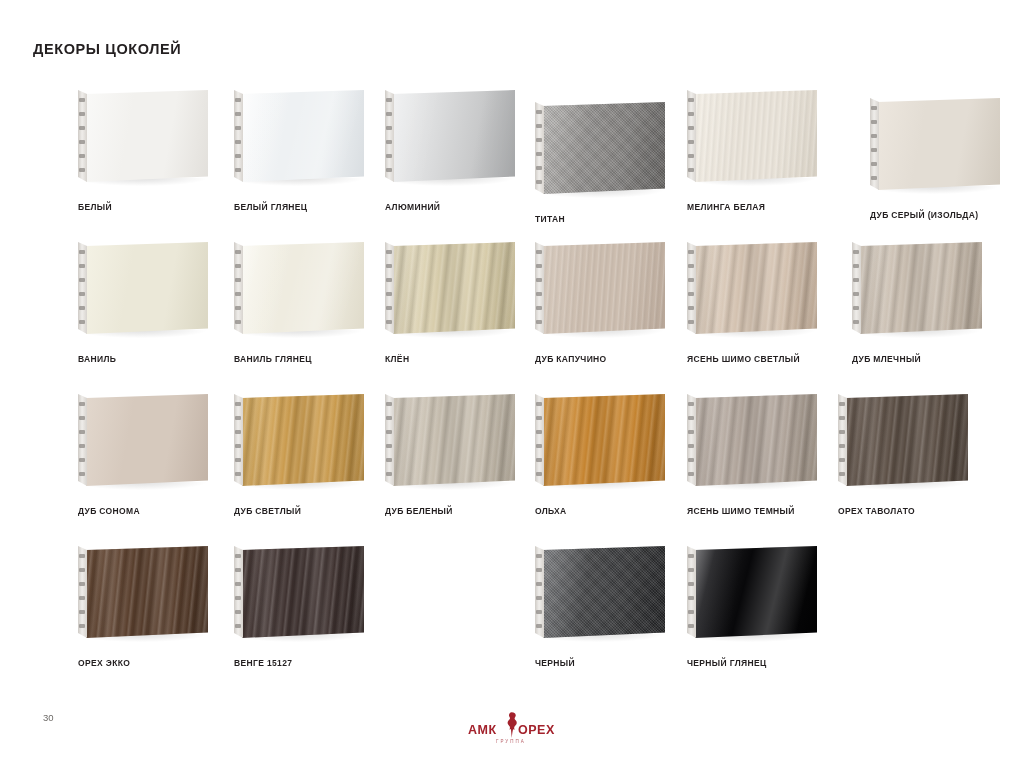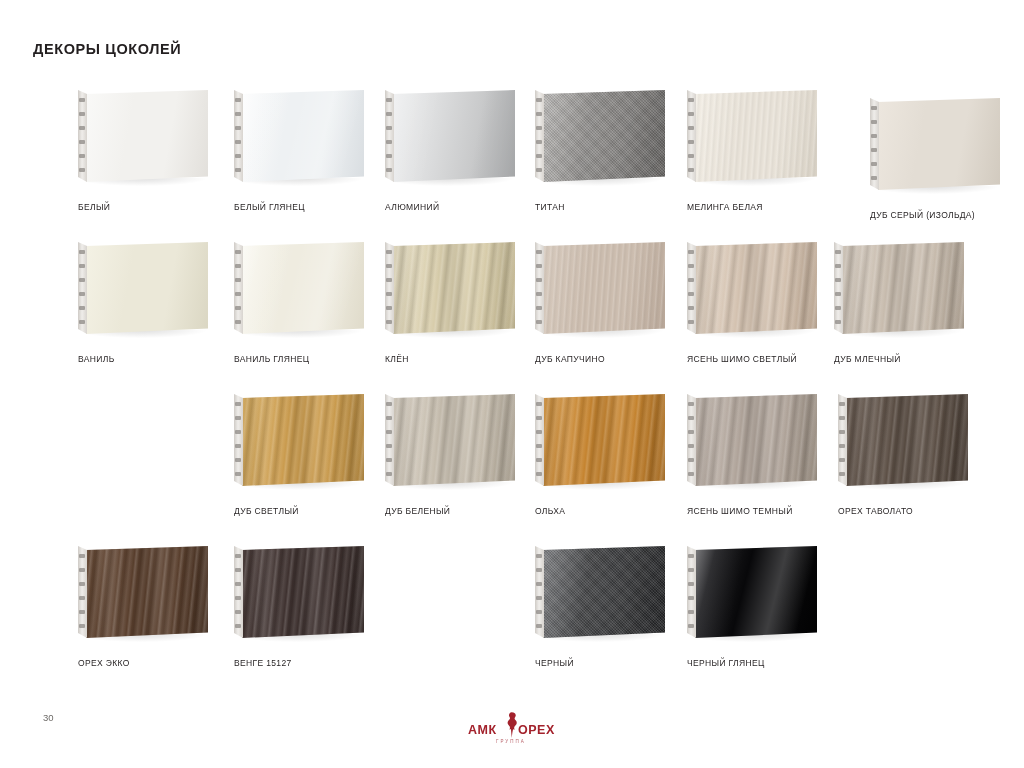--- a/index.html
+++ b/index.html
@@ -110,21 +110,21 @@
     height: 8px;
     background: radial-gradient(ellipse at 45% 0%, rgba(0,0,0,.13), rgba(0,0,0,0) 72%);
     z-index: 0;
   }
 
   .swatch-label {
     position: absolute;
     top: 112px;
     left: 0;
     font-size: 8.5px;
-    font-weight: normal;
+    font-weight: bold;
     letter-spacing: 0.35px;
     color: #231f20;
     text-transform: uppercase;
     white-space: nowrap;
   }
 
   
   .page-number {
     position: absolute;
     left: 43px;
@@ -225,21 +225,21 @@
               <i style="top: 58px;"></i>
               <i style="top: 72px;"></i>
             </div>
             <div class="panel-face">
               <div class="tex" style="background-image: linear-gradient(100deg, rgba(255, 255, 255, 0.34) 0%, rgba(255, 255, 255, 0.05) 38%, rgba(0, 0, 0, 0.1) 72%, rgba(0, 0, 0, 0.16) 100%), linear-gradient(100deg, rgb(240, 241, 242) 0%, rgb(217, 218, 219) 38%, rgb(217, 218, 219) 64%, rgb(185, 187, 189) 100%);"></div>
             </div>
           </div>
         </div>
         <div class="swatch-label">АЛЮМИНИЙ</div>
       </div>
-      <div class="swatch" style="left: 535px; top: 0px;">
+      <div class="swatch" style="left: 535px; top: 12px;">
         <div class="swatch-figure">
           <div class="panel-shadow"></div>
           <div class="panel">
             <div class="panel-side"></div>
             <div class="panel-notches">
               <i style="top: 2px;"></i>
               <i style="top: 16px;"></i>
               <i style="top: 30px;"></i>
               <i style="top: 44px;"></i>
               <i style="top: 58px;"></i>
@@ -387,21 +387,21 @@
               <i style="top: 58px;"></i>
               <i style="top: 72px;"></i>
             </div>
             <div class="panel-face">
               <div class="tex" style="background-image: repeating-linear-gradient(96deg, rgba(255, 255, 255, 0) 0px, rgba(255, 255, 255, 0.16) 2px, rgba(0, 0, 0, 0.05) 5px, rgba(0, 0, 0, 0.1) 7px, rgba(255, 255, 255, 0.1) 11px, rgba(255, 255, 255, 0) 15px), repeating-linear-gradient(91deg, rgba(0, 0, 0, 0) 0px, rgba(0, 0, 0, 0.07) 18px, rgba(255, 255, 255, 0.08) 34px, rgba(0, 0, 0, 0) 52px), linear-gradient(100deg, rgb(228, 214, 198) 0%, rgb(212, 194, 176) 38%, rgb(212, 194, 176) 64%, rgb(185, 162, 140) 100%);"></div>
             </div>
           </div>
         </div>
         <div class="swatch-label">ЯСЕНЬ ШИМО СВЕТЛЫЙ</div>
       </div>
-      <div class="swatch" style="left: 834px; top: 0px;">
+      <div class="swatch" style="left: 852px; top: 0px;">
         <div class="swatch-figure">
           <div class="panel-shadow"></div>
           <div class="panel">
             <div class="panel-side"></div>
             <div class="panel-notches">
               <i style="top: 2px;"></i>
               <i style="top: 16px;"></i>
               <i style="top: 30px;"></i>
               <i style="top: 44px;"></i>
               <i style="top: 58px;"></i>
@@ -409,20 +409,40 @@
             </div>
             <div class="panel-face">
               <div class="tex" style="background-image: repeating-linear-gradient(96deg, rgba(255, 255, 255, 0) 0px, rgba(255, 255, 255, 0.16) 2px, rgba(0, 0, 0, 0.05) 5px, rgba(0, 0, 0, 0.1) 7px, rgba(255, 255, 255, 0.1) 11px, rgba(255, 255, 255, 0) 15px), repeating-linear-gradient(91deg, rgba(0, 0, 0, 0) 0px, rgba(0, 0, 0, 0.07) 18px, rgba(255, 255, 255, 0.08) 34px, rgba(0, 0, 0, 0) 52px), linear-gradient(100deg, rgb(217, 207, 195) 0%, rgb(200, 188, 174) 38%, rgb(200, 188, 174) 64%, rgb(169, 155, 139) 100%);"></div>
             </div>
           </div>
         </div>
         <div class="swatch-label">ДУБ МЛЕЧНЫЙ</div>
       </div>
     </div>
     <div class="grid-row">
+      <div class="swatch" style="left: 78px; top: 0px;">
+        <div class="swatch-figure">
+          <div class="panel-shadow"></div>
+          <div class="panel">
+            <div class="panel-side"></div>
+            <div class="panel-notches">
+              <i style="top: 2px;"></i>
+              <i style="top: 16px;"></i>
+              <i style="top: 30px;"></i>
+              <i style="top: 44px;"></i>
+              <i style="top: 58px;"></i>
+              <i style="top: 72px;"></i>
+            </div>
+            <div class="panel-face">
+              <div class="tex" style="background-image: linear-gradient(100deg, rgb(229, 219, 209) 0%, rgb(214, 201, 189) 38%, rgb(214, 201, 189) 64%, rgb(189, 173, 160) 100%);"></div>
+            </div>
+          </div>
+        </div>
+        <div class="swatch-label">ДУБ СОНОМА</div>
+      </div>
       <div class="swatch" style="left: 234px; top: 0px;">
         <div class="swatch-figure">
           <div class="panel-shadow"></div>
           <div class="panel">
             <div class="panel-side"></div>
             <div class="panel-notches">
               <i style="top: 2px;"></i>
               <i style="top: 16px;"></i>
               <i style="top: 30px;"></i>
               <i style="top: 44px;"></i>

